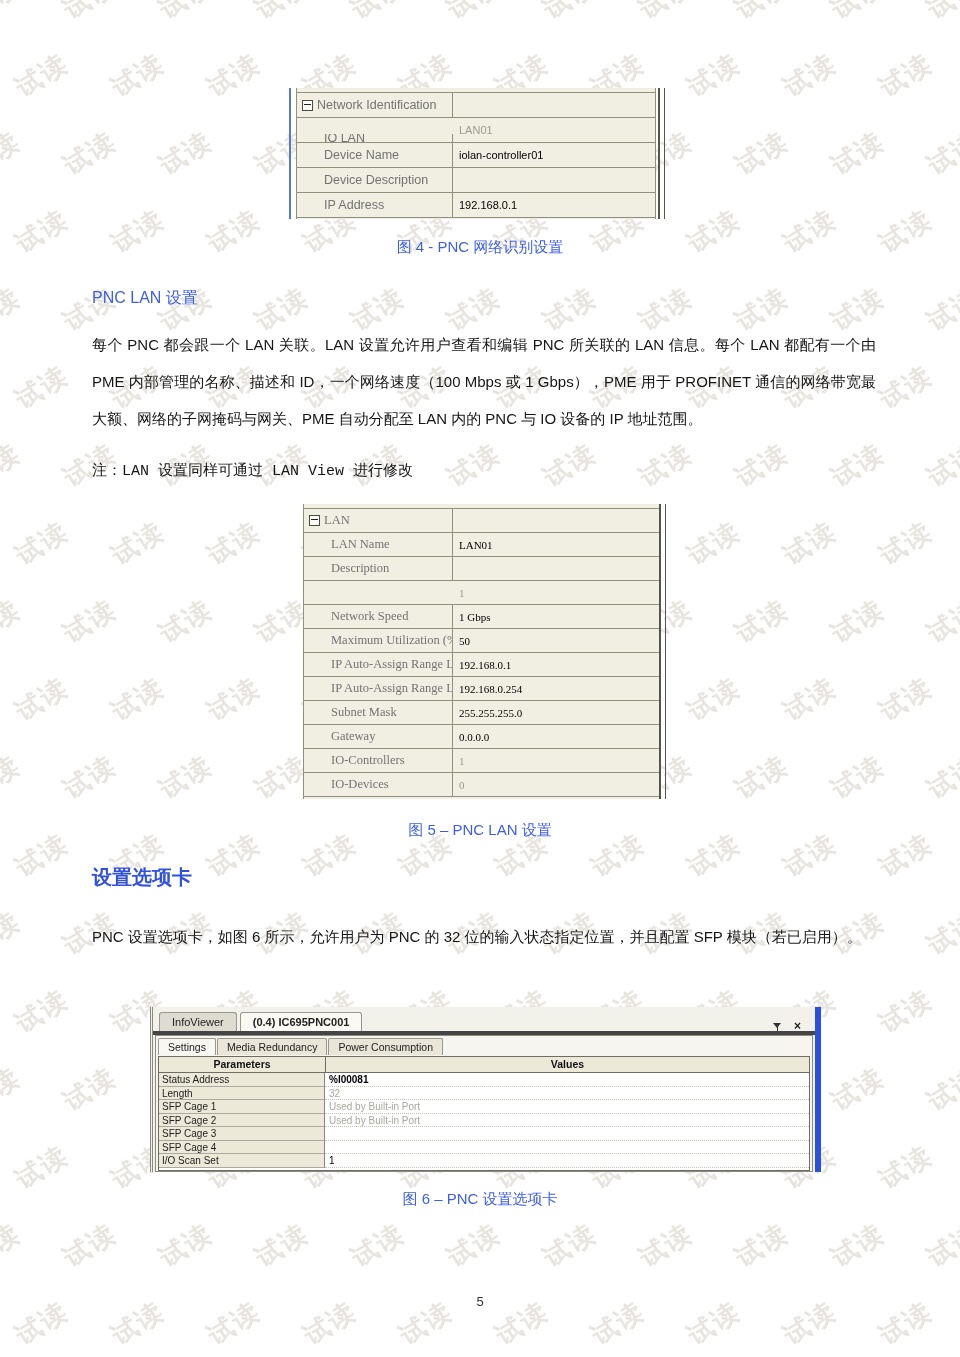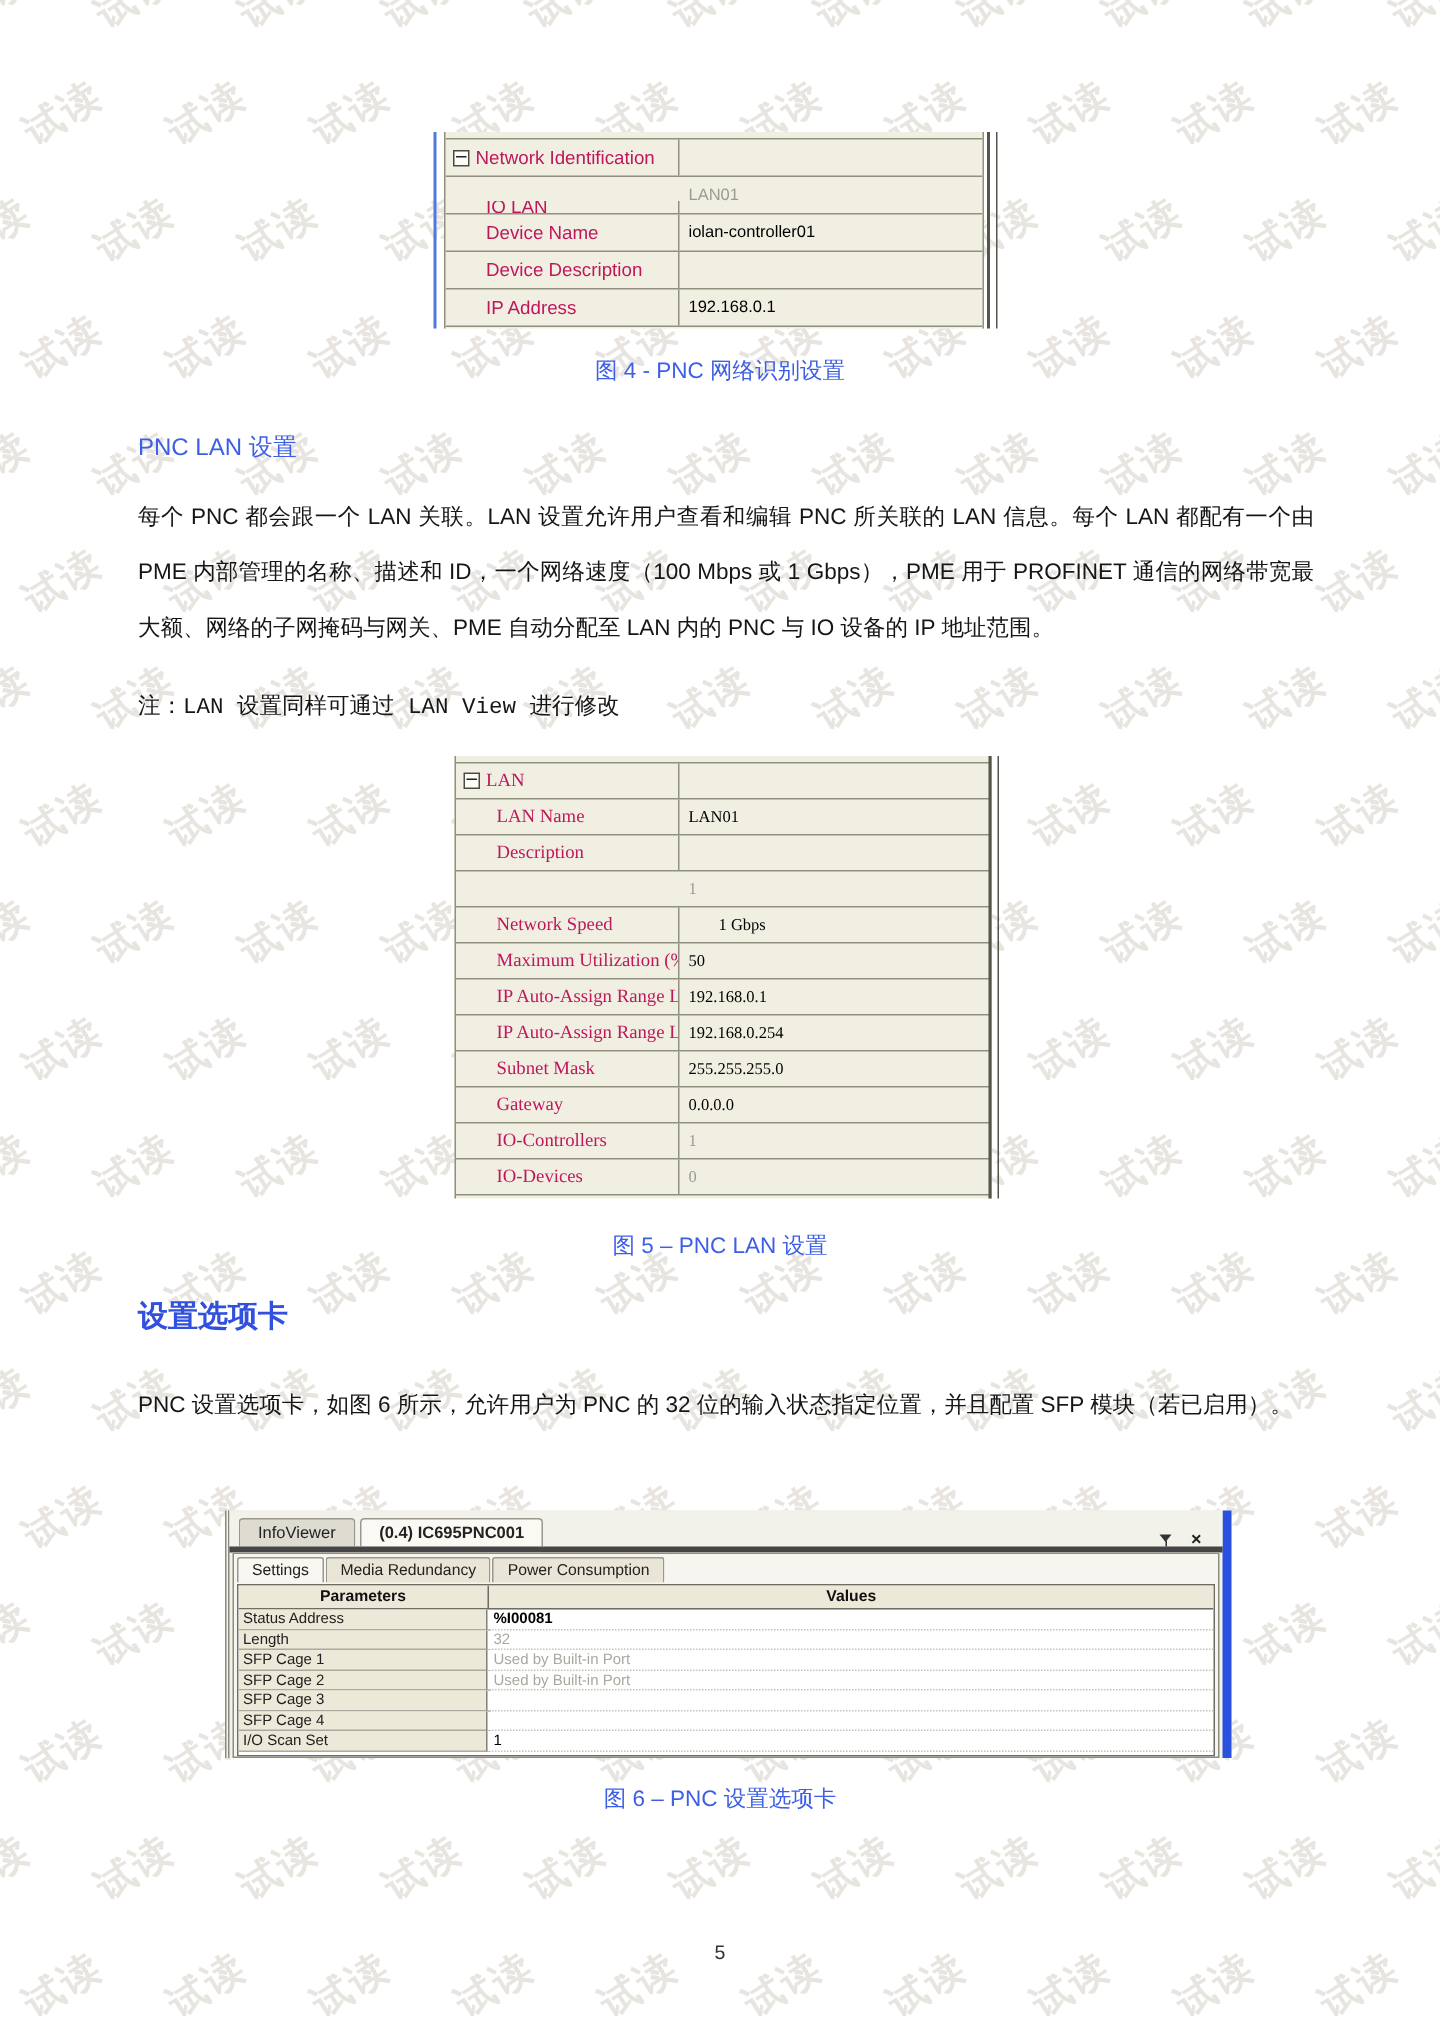--- a/index.html
+++ b/index.html
@@ -10,21 +10,21 @@
   .wm{position:absolute;font-size:26px;font-weight:bold;color:rgba(178,170,152,0.30);
       transform:rotate(-32deg);white-space:nowrap;letter-spacing:2px;}
   .content{position:absolute;inset:0;z-index:1;}
   
   .shot{position:absolute;}
   .vline-blue{position:absolute;left:4px;top:0;bottom:0;width:2px;background:#4f79dd;}
   .pg{position:absolute;top:0;bottom:0;background:#f1efe2;border-left:1px solid #90907f;
       border-right:1px solid #90907f;overflow:hidden;}
   .pg-sliver{height:4px;border-bottom:1px solid #90907f;}
   .pg-row{display:flex;border-bottom:1px solid #90907f;box-sizing:border-box;}
-  .pg-label{box-sizing:border-box;border-right:1px solid #90907f;font-size:12.5px;color:#be185d;
+  .pg-label{box-sizing:border-box;border-right:1px solid #90907f;font-size:12.5px;color:#737373;
             white-space:nowrap;overflow:hidden;display:flex;align-items:center;}
   .pg-label.child{padding-left:27px;}
   .pg-label.head{padding-left:5px;}
   .pg-value{flex:1;font-size:11px;color:#000;display:flex;align-items:center;padding-left:6px;
             white-space:nowrap;overflow:hidden;}
   .pg-value.disabled{color:#9b9b92;}
   .collapse-box{width:9px;height:9px;border:1px solid #4a4a42;background:#fdfdf8;position:relative;
                 display:inline-block;margin-right:4px;flex:none;}
   .collapse-box::after{content:'';position:absolute;left:1px;right:1px;top:3px;height:1px;background:#222;}
   .dark-edge{position:absolute;top:0;bottom:0;width:4px;border-left:2px solid #55554b;
@@ -315,21 +315,21 @@
             <div class="pg-value">LAN01</div>
           </div>
           <div class="pg-row" style="height: 24px;">
             <div class="pg-label child" style="width: 149px;">Description</div>
             <div class="pg-value"></div>
           </div>
           <div class="pg-row" style="height: 24px;">
             <div class="pg-label child" style="width: 149px; margin-top: 32px;">LAN ID</div>
             <div class="pg-value disabled">1</div>
           </div>
-          <div class="pg-row" style="height: 24px; gap: 20px;">
+          <div class="pg-row" style="height: 24px;">
             <div class="pg-label child" style="width: 149px;">Network Speed</div>
             <div class="pg-value">1 Gbps</div>
           </div>
           <div class="pg-row" style="height: 24px;">
             <div class="pg-label child" style="width: 149px;">Maximum Utilization (%)</div>
             <div class="pg-value">50</div>
           </div>
           <div class="pg-row" style="height: 24px;">
             <div class="pg-label child" style="width: 149px;">IP Auto-Assign Range L</div>
             <div class="pg-value">192.168.0.1</div>

